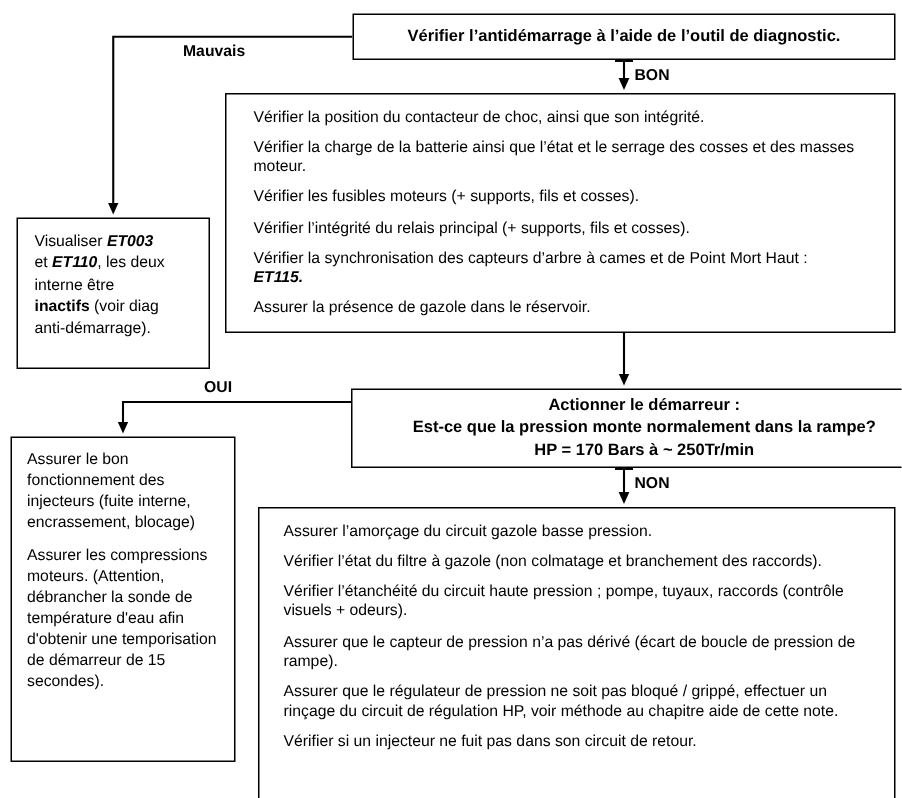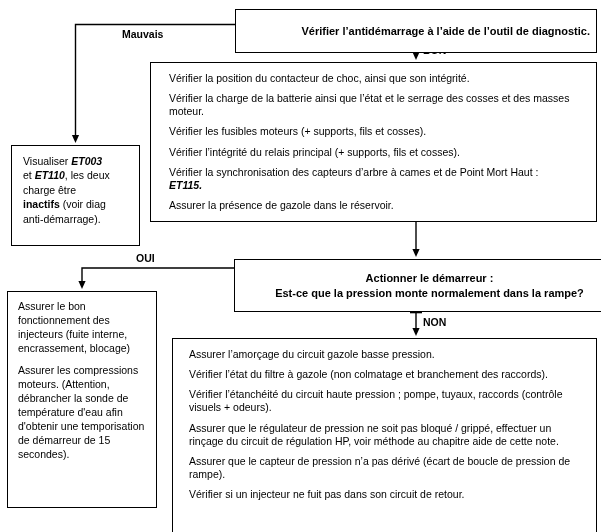--- a/index.html
+++ b/index.html
@@ -35,22 +35,22 @@
   }
   .list-box p {
     margin: 0 0 7px 0;
     font-size: 10.5px;
     line-height: 1.25;
   }
   .list-box p:last-child { margin-bottom: 0; }
 
   
   #node-verif-antidemarrage {
-    left: 235px; top: 9px; width: 362px; height: 44px;
-    display: flex; align-items: center; justify-content: flex-end;
+    left: 235px; top: 9px; width: 362px; height: 31px;
+    display: flex; align-items: center; justify-content: center;
   }
   #node-verif-antidemarrage .box-title { padding: 0 6px; }
 
   #node-visualiser-et {
     left: 11px; top: 145px; width: 129px; height: 101px;
     padding: 8px 9px 6px 11px;
   }
   #node-visualiser-et .txt {
     font-size: 10.5px;
     line-height: 1.38;
@@ -138,47 +138,48 @@
 <div class="edge-label" id="label-non">NON</div>
 
 <div class="box" id="node-verif-antidemarrage">
   <div class="box-title">Vérifier l’antidémarrage à l’aide de l’outil de diagnostic.</div>
 </div>
 
 <div class="box" id="node-visualiser-et">
   <div class="txt">
     <span>Visualiser </span><span class="italic">ET003</span><br>
     <span>et </span><span class="italic">ET110</span><span>, les deux</span><br>
-    <span>charge être</span><br>
+    <span>interne être</span><br>
     <span class="bold">inactifs</span><span> (voir diag</span><br>
     <span>anti-démarrage).</span>
   </div>
 </div>
 
 <div class="box list-box" id="node-controles-prealables">
   <p>Vérifier la position du contacteur de choc, ainsi que son intégrité.</p>
   <p>Vérifier la charge de la batterie ainsi que l’état et le serrage des cosses et des masses moteur.</p>
   <p>Vérifier les fusibles moteurs (+ supports, fils et cosses).</p>
   <p>Vérifier l’intégrité du relais principal (+ supports, fils et cosses).</p>
   <p><span>Vérifier la synchronisation des capteurs d’arbre à cames et de Point Mort Haut :</span><br><span class="italic">ET115.</span></p>
   <p>Assurer la présence de gazole dans le réservoir.</p>
 </div>
 
 <div class="box" id="node-actionner-demarreur">
   <div class="box-title">
     <span>Actionner le démarreur :</span><br>
     <span>Est-ce que la pression monte normalement dans la rampe?</span><br>
+    <span>HP = 170 Bars à ~ 250Tr/min</span>
   </div>
 </div>
 
 <div class="box" id="node-injecteurs-compressions">
   <p>Assurer le bon fonctionnement des injecteurs (fuite interne, encrassement, blocage)</p>
   <p>Assurer les compressions moteurs. (Attention, débrancher la sonde de température d'eau afin d'obtenir une temporisation de démarreur de 15 secondes).</p>
 </div>
 
 <div class="box list-box" id="node-circuit-gazole">
   <p>Assurer l’amorçage du circuit gazole basse pression.</p>
   <p>Vérifier l’état du filtre à gazole (non colmatage et branchement des raccords).</p>
   <p>Vérifier l’étanchéité du circuit haute pression ; pompe, tuyaux, raccords (contrôle visuels + odeurs).</p>
+  <p>Assurer que le capteur de pression n’a pas dérivé (écart de boucle de pression de rampe).</p>
   <p>Assurer que le régulateur de pression ne soit pas bloqué / grippé, effectuer un rinçage du circuit de régulation HP, voir méthode au chapitre aide de cette note.</p>
-  <p>Assurer que le capteur de pression n’a pas dérivé (écart de boucle de pression de rampe).</p>
   <p>Vérifier si un injecteur ne fuit pas dans son circuit de retour.</p>
 </div>
 
 </body></html>

